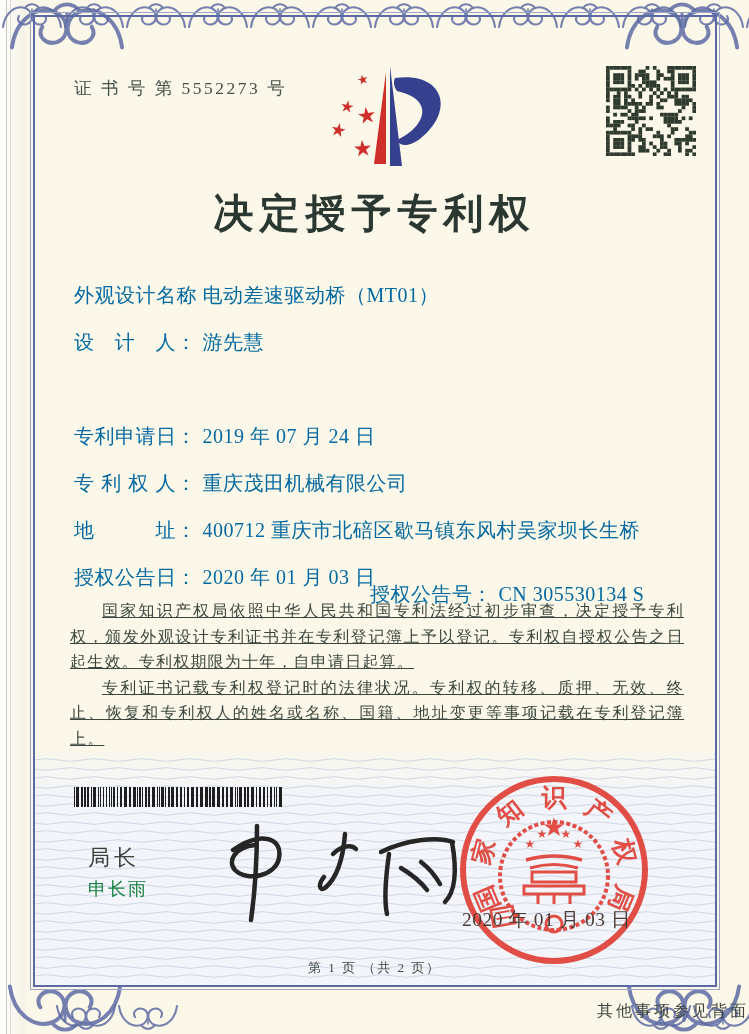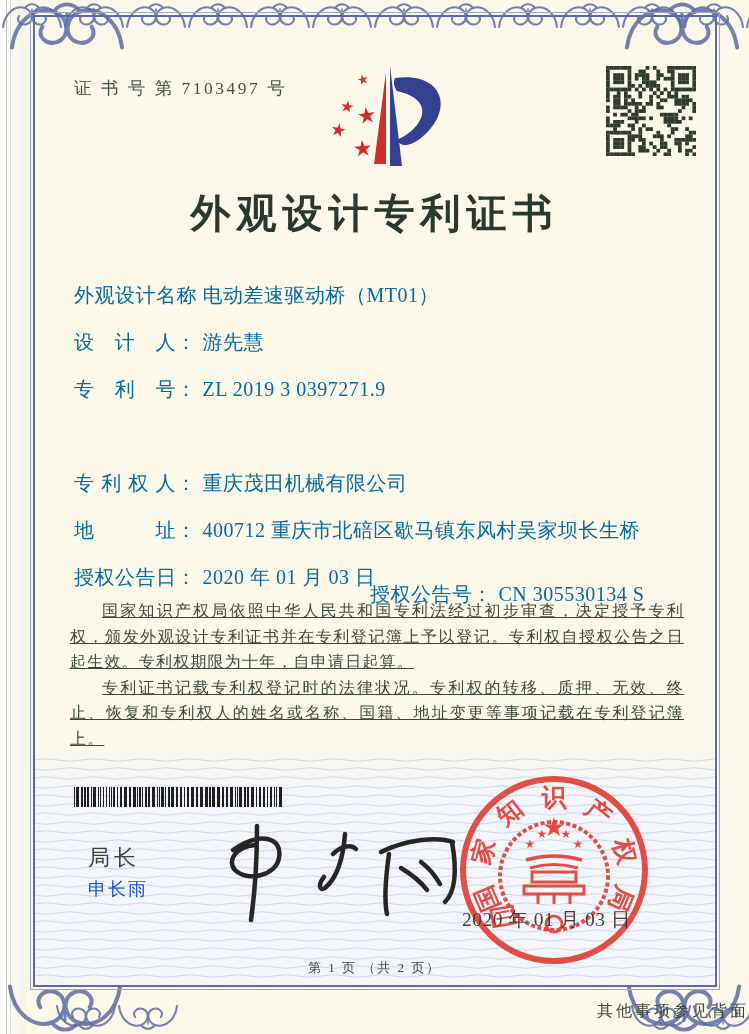--- a/index.html
+++ b/index.html
@@ -24,21 +24,21 @@
   .colon{display:inline-block;}
   .fvalue{margin-left:6px;}
   .grant-right{position:absolute;left:296px;top:17px;}
   .paras{position:absolute;left:70px;top:598px;width:614px;font-size:16px;
         line-height:25.5px;letter-spacing:1.2px;color:#3c473f;text-align:justify;}
   .paras p{margin:0;text-indent:2em;text-decoration:underline;}
   .lower-bg{position:absolute;left:34px;right:33px;top:752px;bottom:47px;
         background:linear-gradient(#f8f6ec,#f3f5fa 45px);}
   .barcode{position:absolute;left:74px;top:787px;}
   .dir-title{position:absolute;left:88px;top:843px;font-size:22px;letter-spacing:4px;color:#3a423c;}
-  .dir-name{position:absolute;left:88px;top:877px;font-size:18px;letter-spacing:2px;color:#1d4ed8;}
+  .dir-name{position:absolute;left:88px;top:877px;font-size:18px;letter-spacing:2px;color:#15803d;}
   .signature{position:absolute;left:205px;top:820px;}
   .seal{position:absolute;left:446px;top:768px;}
   .seal-date{position:absolute;left:462px;top:906px;width:190px;font-size:19.5px;
         color:#4a3a33;letter-spacing:.5px;}
   .page-ind{position:absolute;left:0;right:0;top:959px;text-align:center;
         font-size:13px;letter-spacing:2px;color:#3e4941;}
   .back-note{position:absolute;left:0;right:0;top:1001px;text-align:right;
         font-size:16px;letter-spacing:3px;color:#3d453d;}
 </style>
 </head>
@@ -108,21 +108,21 @@
         <path d="M0 188 q12 -2.6 24 0 t24 0 t24 0 t24 0 t24 0 t24 0 t24 0 t24 0 t24 0 t24 0 t24 0 t24 0 t24 0 t24 0 t24 0 t24 0 t24 0 t24 0 t24 0 t24 0 t24 0 t24 0 t24 0 t24 0 t24 0 t24 0 t24 0 t24 0 t24 0" fill="none" stroke="#b9c6dd" stroke-width="0.8" opacity="0.8"></path>
         <path d="M0 197 q12 2.6 24 0 t24 0 t24 0 t24 0 t24 0 t24 0 t24 0 t24 0 t24 0 t24 0 t24 0 t24 0 t24 0 t24 0 t24 0 t24 0 t24 0 t24 0 t24 0 t24 0 t24 0 t24 0 t24 0 t24 0 t24 0 t24 0 t24 0 t24 0 t24 0" fill="none" stroke="#b9c6dd" stroke-width="0.8" opacity="0.8"></path>
         <path d="M0 206 q12 -2.6 24 0 t24 0 t24 0 t24 0 t24 0 t24 0 t24 0 t24 0 t24 0 t24 0 t24 0 t24 0 t24 0 t24 0 t24 0 t24 0 t24 0 t24 0 t24 0 t24 0 t24 0 t24 0 t24 0 t24 0 t24 0 t24 0 t24 0 t24 0 t24 0" fill="none" stroke="#b9c6dd" stroke-width="0.8" opacity="0.8"></path>
         <path d="M0 215 q12 2.6 24 0 t24 0 t24 0 t24 0 t24 0 t24 0 t24 0 t24 0 t24 0 t24 0 t24 0 t24 0 t24 0 t24 0 t24 0 t24 0 t24 0 t24 0 t24 0 t24 0 t24 0 t24 0 t24 0 t24 0 t24 0 t24 0 t24 0 t24 0 t24 0" fill="none" stroke="#b9c6dd" stroke-width="0.8" opacity="0.8"></path>
         <path d="M0 224 q12 -2.6 24 0 t24 0 t24 0 t24 0 t24 0 t24 0 t24 0 t24 0 t24 0 t24 0 t24 0 t24 0 t24 0 t24 0 t24 0 t24 0 t24 0 t24 0 t24 0 t24 0 t24 0 t24 0 t24 0 t24 0 t24 0 t24 0 t24 0 t24 0 t24 0" fill="none" stroke="#b9c6dd" stroke-width="0.8" opacity="0.8"></path>
       </svg>
   </div>
 
   <div class="frame"></div>
 
-  <div class="cert-no">证 书 号 第 7103497 号</div>
+  <div class="cert-no">证 书 号 第 5552273 号</div>
 
   <svg class="logo" width="160" height="138" viewBox="0 0 160 138">
     <g fill="#cf2f2a" font-family="'DejaVu Sans',sans-serif">
       <text x="60" y="40" font-size="13" text-anchor="middle" transform="rotate(-14 60 36)">★</text>
       <text x="44" y="68" font-size="16" text-anchor="middle" transform="rotate(10 44 64)">★</text>
       <text x="64" y="79" font-size="22" text-anchor="middle" transform="rotate(-8 64 74)">★</text>
       <text x="35" y="92" font-size="18" text-anchor="middle" transform="rotate(12 35 88)">★</text>
       <text x="60" y="112" font-size="22" text-anchor="middle" transform="rotate(-5 60 107)">★</text>
     </g>
     <polygon points="83,28 71,120 83,120" fill="#cf2f2a"></polygon>
@@ -428,30 +428,30 @@
       <rect x="18" y="86.4" width="3.75" height="3.75" fill="#2f3a2f"></rect>
       <rect x="21.6" y="86.4" width="3.75" height="3.75" fill="#2f3a2f"></rect>
       <rect x="25.2" y="86.4" width="3.75" height="3.75" fill="#2f3a2f"></rect>
       <rect x="46.800000000000004" y="86.4" width="3.75" height="3.75" fill="#2f3a2f"></rect>
       <rect x="57.6" y="86.4" width="3.75" height="3.75" fill="#2f3a2f"></rect>
       <rect x="61.2" y="86.4" width="3.75" height="3.75" fill="#2f3a2f"></rect>
       <rect x="79.2" y="86.4" width="3.75" height="3.75" fill="#2f3a2f"></rect>
       <rect x="86.4" y="86.4" width="3.75" height="3.75" fill="#2f3a2f"></rect>
     </svg>
 
-  <h1 class="title">外观设计专利证书</h1>
+  <h1 class="title">决定授予专利权</h1>
 
   <div class="field" style="top:282px">
     <span class="flabel">外观设计名称</span><span class="colon">：</span><span class="fvalue">电动差速驱动桥（MT01）</span>
   </div>
   <div class="field" style="top:329px">
     <span class="flabel">设计人</span><span class="colon">：</span><span class="fvalue">游先慧</span>
   </div>
-  <div class="field" style="top:376px">
-    <span class="flabel">专利号</span><span class="colon">：</span><span class="fvalue">ZL 2019 3 0397271.9</span>
+  <div class="field" style="top:423px">
+    <span class="flabel">专利申请日</span><span class="colon">：</span><span class="fvalue">2019 年 07 月 24 日</span>
   </div>
   <div class="field" style="top:470px">
     <span class="flabel">专利权人</span><span class="colon">：</span><span class="fvalue">重庆茂田机械有限公司</span>
   </div>
   <div class="field" style="top:517px">
     <span class="flabel">地址</span><span class="colon">：</span><span class="fvalue">400712 重庆市北碚区歇马镇东风村吴家坝长生桥</span>
   </div>
   <div class="field" style="top:564px">
     <span class="flabel">授权公告日</span><span class="colon">：</span><span class="fvalue">2020 年 01 月 03 日</span>
     <span class="grant-right">

